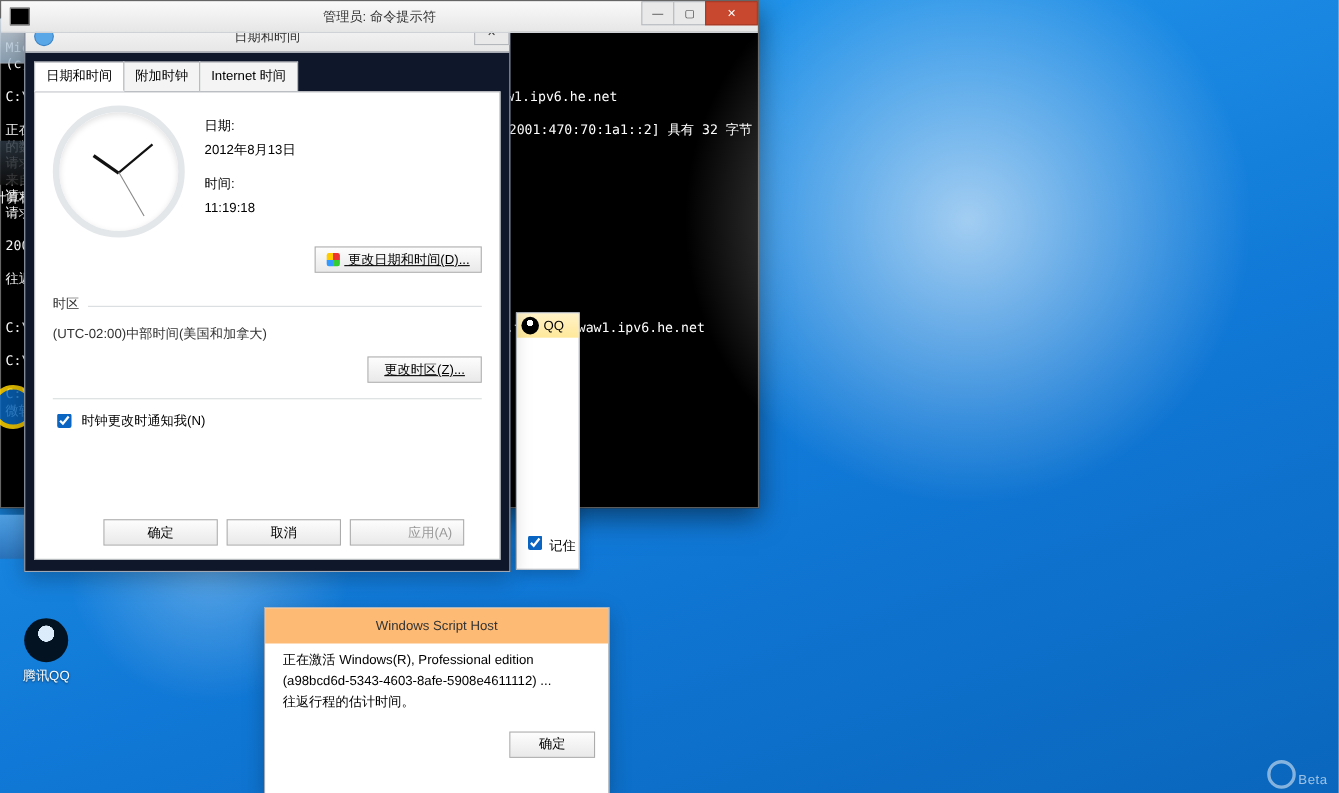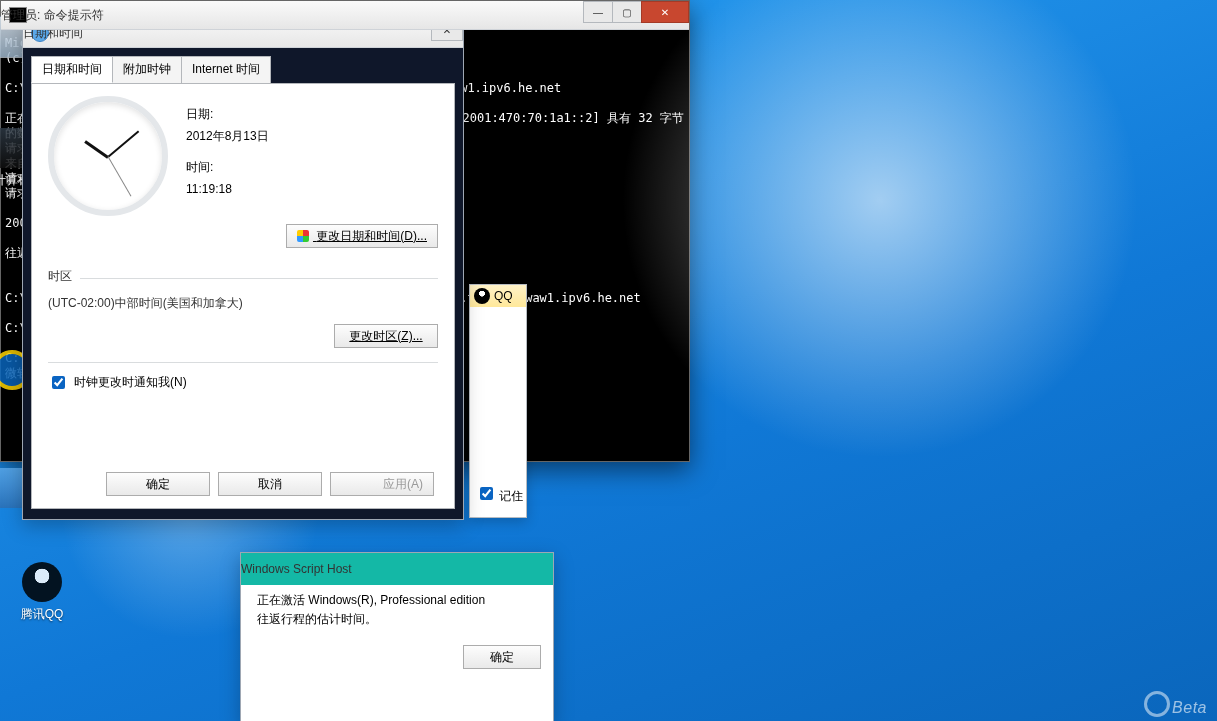--- a/index.html
+++ b/index.html
@@ -13,21 +13,21 @@
   .desk-icon .glyph{width:40px;height:40px;margin:0 auto 4px;background:#fff;border-radius:4px;opacity:.85;}
   .desk-icon.recycle .glyph{background:linear-gradient(#dfe9f3,#9fb7cc);border:1px solid rgba(0,0,0,.2);}
   .desk-icon.computer .glyph{background:linear-gradient(#2f3b47,#111);}
   .desk-icon.ie .glyph{background:#0a66bc;border:4px solid #ffd400;box-sizing:border-box;border-radius:50%;}
   .desk-icon.qq .glyph{background:radial-gradient(circle at 50% 35%,#fff 0 22%,#000 23% 100%);border-radius:50%;}
 
   
   .win{position:absolute;background:#0f172a;border:1px solid #9ea7b3;box-shadow:0 6px 18px rgba(0,0,0,.25);}
   .titlebar{height:28px;background:linear-gradient(#f7f7f7,#e7e7e7);border-bottom:1px solid #cfd3d8;position:relative;display:flex;align-items:center;}
   .titlebar .ticon{width:16px;height:16px;margin:0 6px 0 8px;}
-  .titlebar .ttext{flex:1;font-size:12px;color:#333;position:absolute;left:0;right:0;}
+  .titlebar .ttext{flex:1;text-align:center;font-size:12px;color:#333;position:absolute;left:0;right:0;}
   .titlebar .ctrls{position:absolute;right:0;top:0;display:flex;}
   .tbtn{width:30px;height:20px;border:1px solid #b4b8bd;background:#e9e9e9;margin-left:-1px;display:flex;align-items:center;justify-content:center;font-size:10px;color:#333;}
   .tbtn.close{background:#e9e9e9;}
 
   
   #dt{left:22px;top:18px;width:440px;height:500px;}
   #dt .ticon{background:#5aa7e8;border-radius:50%;border:1px solid #3b82c4;}
   #dt .tabs{display:flex;margin:8px 8px 0;}
   .tab{padding:4px 10px;border:1px solid #b4b7bb;border-bottom:none;background:#f4f4f4;margin-right:-1px;font-size:12px;}
   .tab.active{background:#fff;border-bottom:1px solid #fff;position:relative;z-index:2;}
@@ -40,26 +40,26 @@
   .hand.s{width:46px;transform:rotate(60deg);background:#888;height:1px;}
   .dtlbls{font-size:12px;line-height:1.8;padding-top:8px;}
   .wbtn{min-width:104px;height:24px;border:1px solid #acacac;background:linear-gradient(#fdfdfd,#e9e9e9);font-size:12px;padding:0 10px;cursor:default;}
   .rightbtn{display:block;margin-left:auto;text-decoration:underline;}
   hr.sep{border:none;border-top:1px solid #d9dcde;margin:14px 0 10px;}
   .section-h{font-size:12px;color:#333;}
   .tznote{font-size:12px;color:#333;margin:6px 0 12px;}
   .dstnote{font-size:12px;color:#333;line-height:1.6;margin-bottom:10px;}
   label.chk{font-size:12px;display:flex;align-items:center;gap:6px;}
   input[type=checkbox]{accent-color:#0a64c2;}
-  .btnrow{position:absolute;right:20px;bottom:12px;display:flex;gap:8px;margin-left:32px;}
+  .btnrow{position:absolute;right:32px;bottom:12px;display:flex;gap:8px;margin-left:32px;}
   .wbtn.disabled{color:#9a9a9a;text-align:right;}
 
   
   #wsh{left:240px;top:552px;width:312px;height:168px;background:#fff;}
-  #wsh .titlebar{background:#14b8a6;border-bottom:none;height:32px;padding-left:48px;}
+  #wsh .titlebar{background:#fdba74;border-bottom:none;height:32px;padding-left:48px;}
   #wsh .body{padding:6px 16px 0;font-size:12px;line-height:1.6;}
   #wsh .btnrow{position:static;display:flex;justify-content:flex-end;padding:16px 12px 10px;}
 
   
   #qqlogin{position:absolute;left:469px;top:284px;width:56px;height:232px;background:#fff;border:1px solid #b7bcc2;box-shadow:0 4px 12px rgba(0,0,0,.2);}
   #qqlogin .bar{height:22px;background:linear-gradient(#fff2c8,#ffe89a);display:flex;align-items:center;padding-left:4px;font-size:12px;}
   #qqlogin .penguin{width:16px;height:16px;background:radial-gradient(circle at 50% 35%,#fff 0 22%,#000 23% 100%);border-radius:50%;margin-right:4px;}
   #qqlogin .rem{position:absolute;bottom:12px;left:6px;font-size:12px;}
 
   
@@ -68,21 +68,21 @@
   #cmd .titlebar .ttext{color:#333;}
   #cmd .ctrls .tbtn{height:20px;}
   #cmd .ctrls .tbtn.close{background:#c8472f;color:#fff;border-color:#a43a26;width:46px;}
   #cmd .ctrls .tbtn.max{background:#e9e9e9;width:28px;}
   #cmd .ctrls .tbtn.min{background:#e9e9e9;width:28px;}
   #cmd .cmdicon{width:16px;height:14px;margin:0 6px 0 8px;background:#000;border:1px solid #888;}
   #cmd pre{margin:0;padding:6px 4px;color:#fff;font:12px/15px "NSimSun","SimSun","Consolas",monospace;white-space:pre-wrap;word-break:break-all;}
   .cursor{display:inline-block;width:7px;height:2px;background:#fff;vertical-align:-2px;margin-left:1px;}
 
   
-  .watermark{position:absolute;right:10px;bottom:4px;color:rgba(255,255,255,.6);font-size:16px;font-style:italic;letter-spacing:.5px;}
+  .watermark{position:absolute;right:10px;bottom:4px;color:rgba(255,255,255,.6);font-size:12px;letter-spacing:.5px;}
   .watermark .ring{display:inline-block;width:20px;height:20px;border:3px solid rgba(255,255,255,.5);border-radius:50%;vertical-align:-4px;margin-right:2px;}
 </style>
 </head>
 <body>
 
 <div class="flare f1"></div>
 <div class="flare f2"></div>
 
 <div class="desk-icon recycle" style="left:-24px;top:16px">
   <div class="glyph"></div>
@@ -167,20 +167,21 @@
     </div>
   </div>
 </div>
 
 <div class="win" id="wsh">
   <div class="titlebar">
     <div class="ttext">Windows Script Host</div>
   </div>
   <div class="body">
     <div>正在激活 Windows(R), Professional edition</div>
+    <div>(a98bcd6d-5343-4603-8afe-5908e4611112) ...</div>
     <div>往返行程的估计时间。</div>
   </div>
   <div class="btnrow">
     <button class="wbtn" style="min-width:78px">确定</button>
   </div>
 </div>
 
 <div id="cmd">
   <div class="titlebar">
     <div class="cmdicon"></div>

